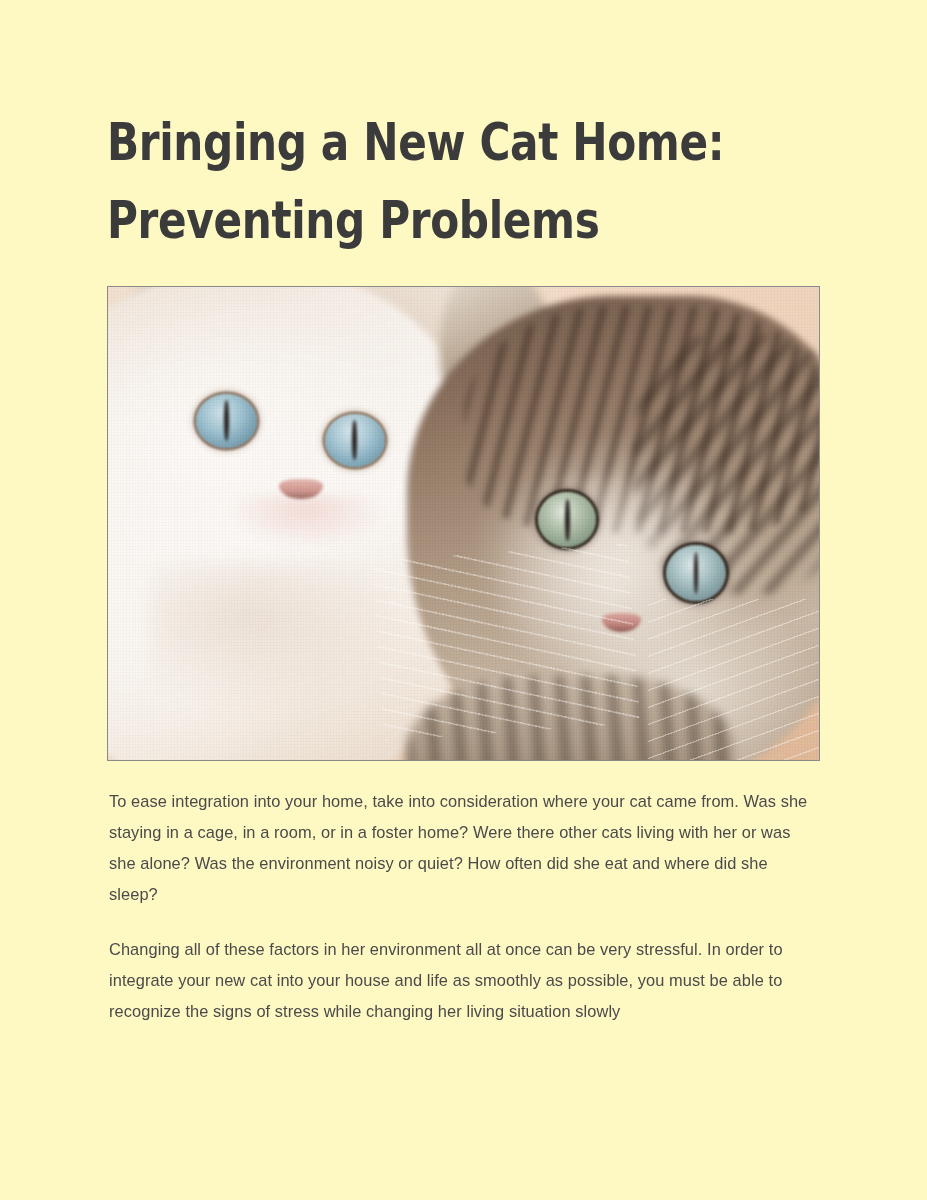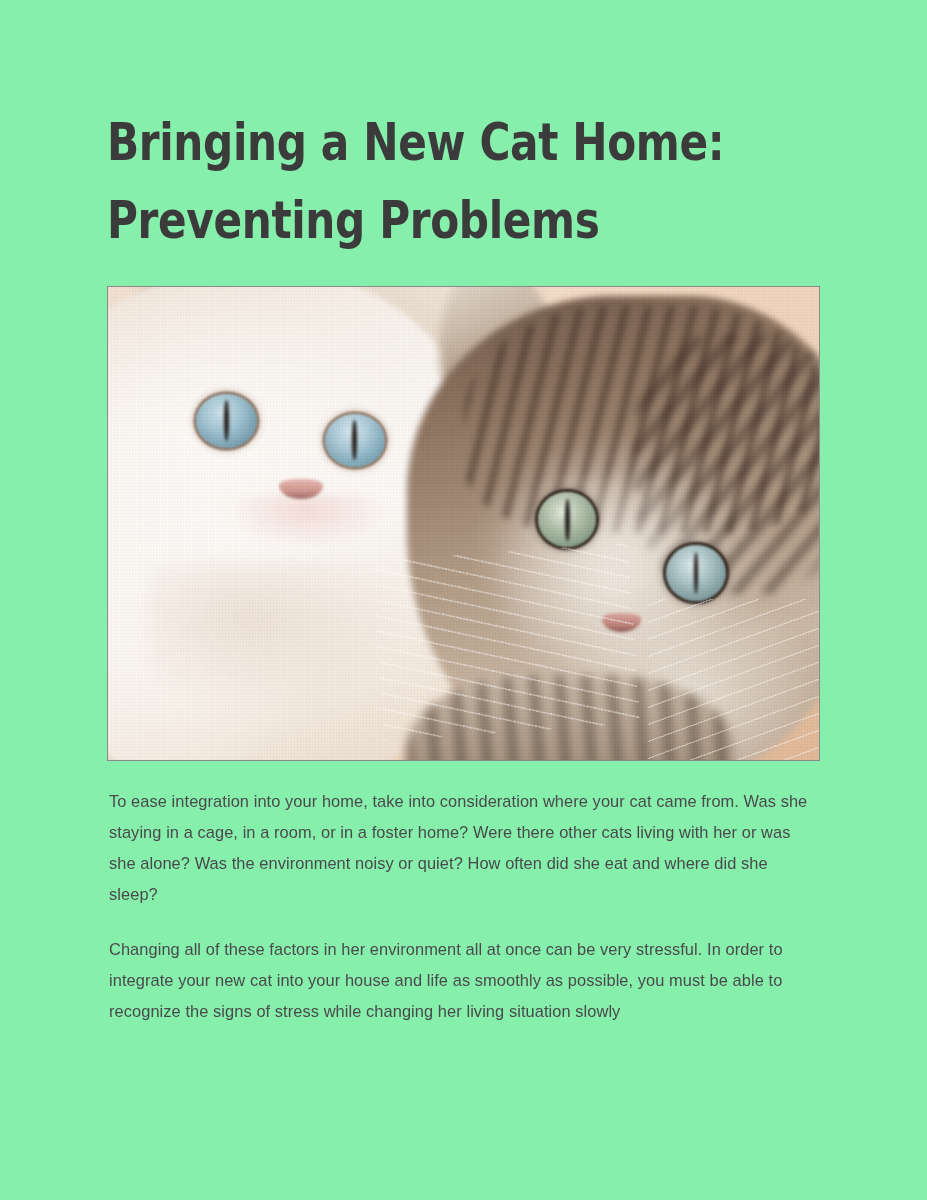--- a/index.html
+++ b/index.html
@@ -13,21 +13,21 @@
     height: 1200px;
     position: relative;
     overflow: hidden;
     font-family: "Liberation Sans", sans-serif;
     -webkit-font-smoothing: antialiased;
   }
 
   .page {
     position: absolute;
     inset: 0;
-    background: #86efac;
+    background: #fef9c3;
   }
 
   
   .doc-title {
     position: absolute;
     left: 107px;
     top: 104px;
     width: 740px;
     margin: 0;
     font-family: "DejaVu Sans Condensed", "Liberation Sans Narrow", "Liberation Sans", sans-serif;

